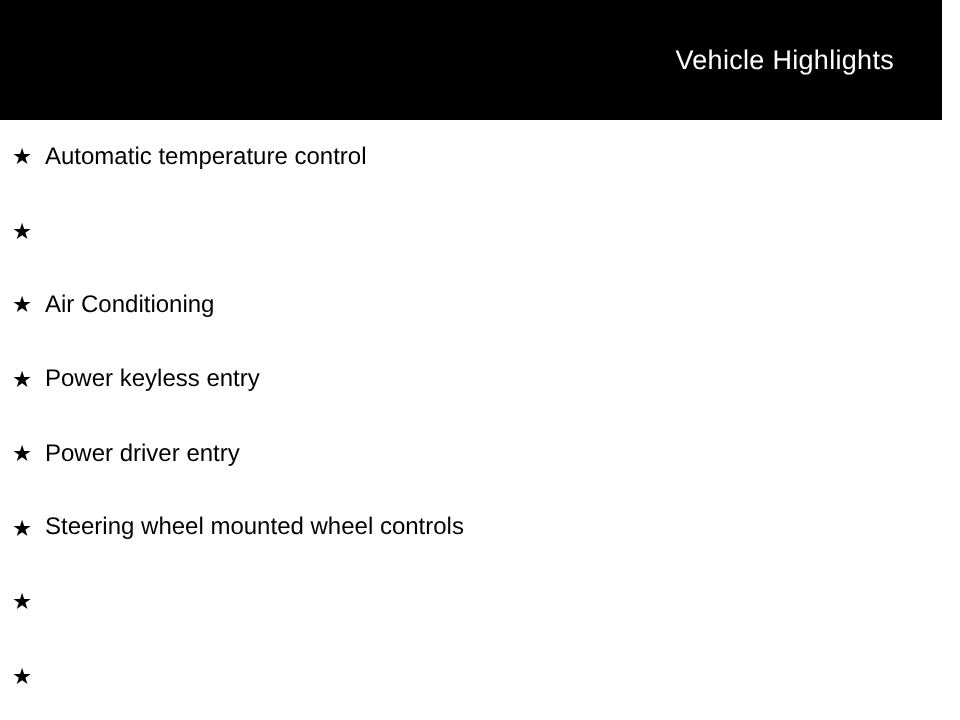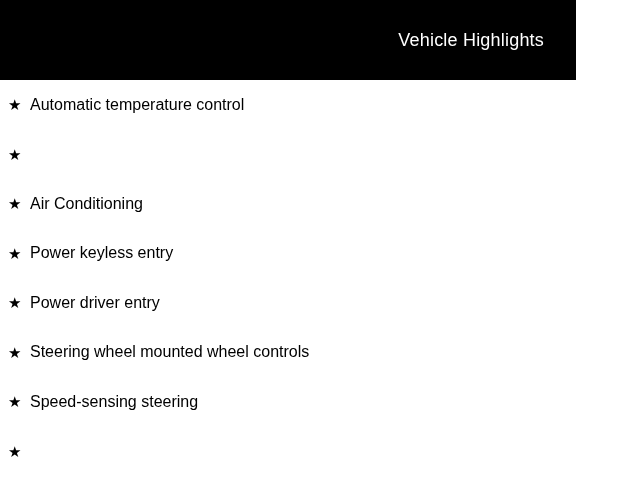--- a/index.html
+++ b/index.html
@@ -16,21 +16,21 @@
   .page {
     position: relative;
     width: 640px;
     height: 480px;
     background: #ffffff;
   }
   .header-bar {
     position: absolute;
     top: 0;
     left: 0;
-    width: 576px;
+    width: 628px;
     height: 80px;
     background: #000000;
     box-sizing: border-box;
   }
   .header-title {
     position: absolute;
     right: 32px;
     top: 29px;
     color: #ffffff;
     font-size: 18px;
@@ -105,21 +105,20 @@
       <span class="highlight-text">Power driver entry</span>
     </li>
 
     <li class="highlight-item">
       <span class="bullet-star">★</span>
       <span class="highlight-text">Steering wheel mounted wheel controls</span>
     </li>
 
     <li class="highlight-item">
       <span class="bullet-star">★</span>
-      <span class="highlight-text">Speed-sensing steering</span>
     </li>
 
     <li class="highlight-item">
       <span class="bullet-star">★</span>
     </li>
 
   </ul>
 
 </div>
 

